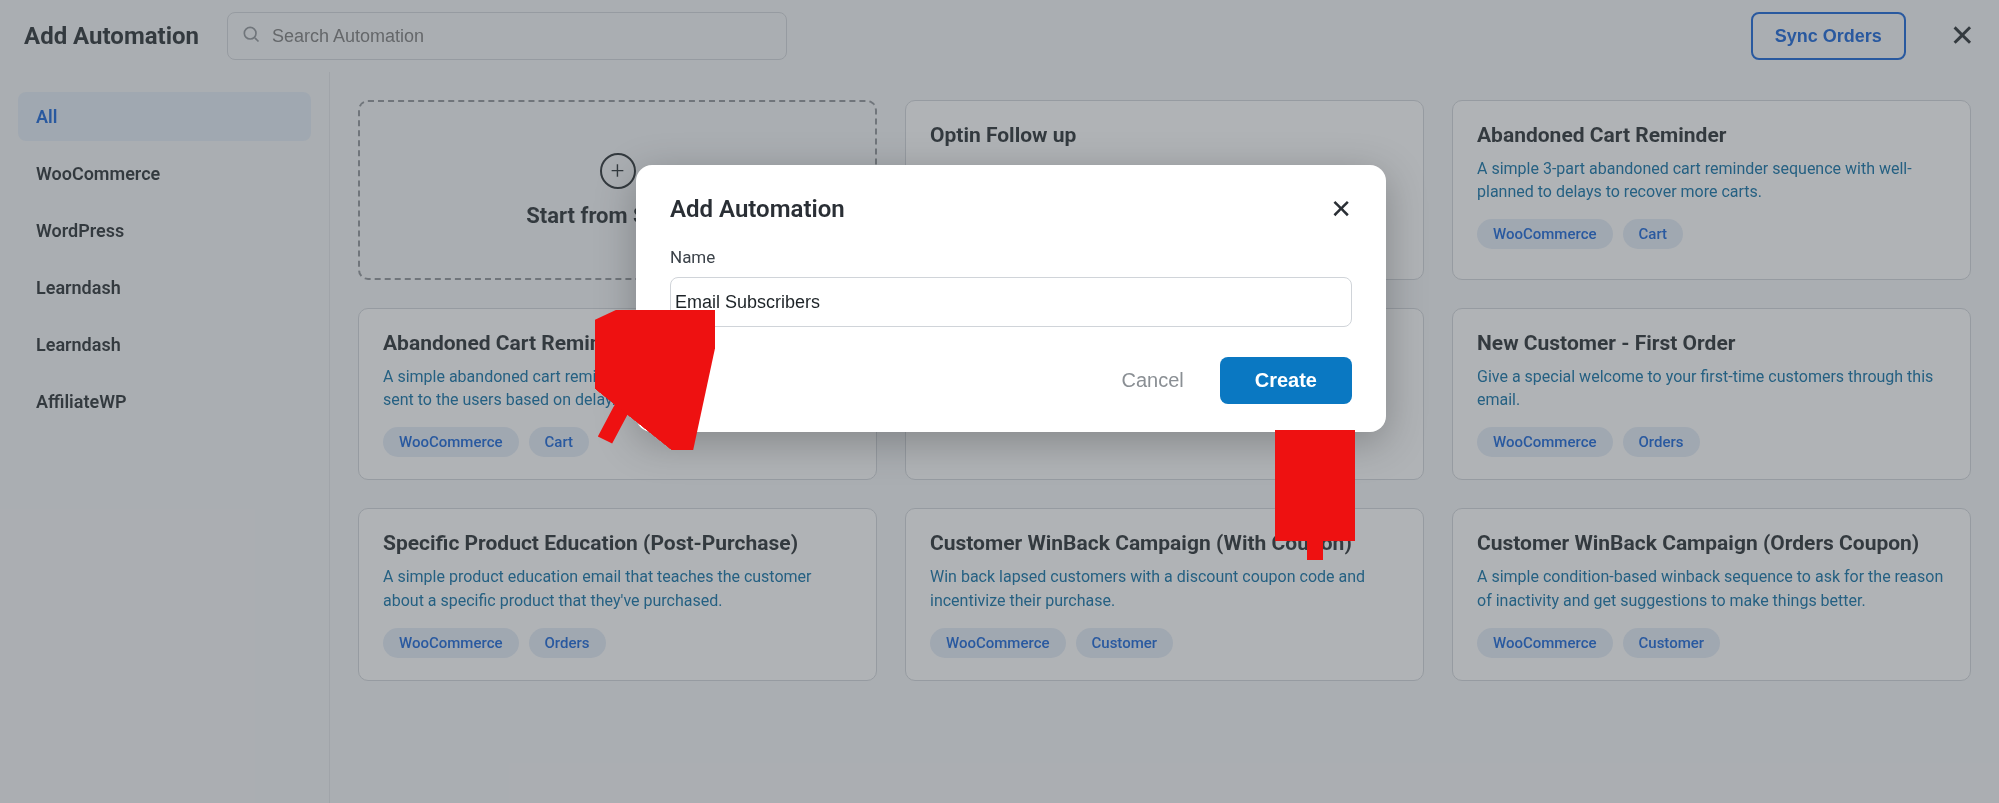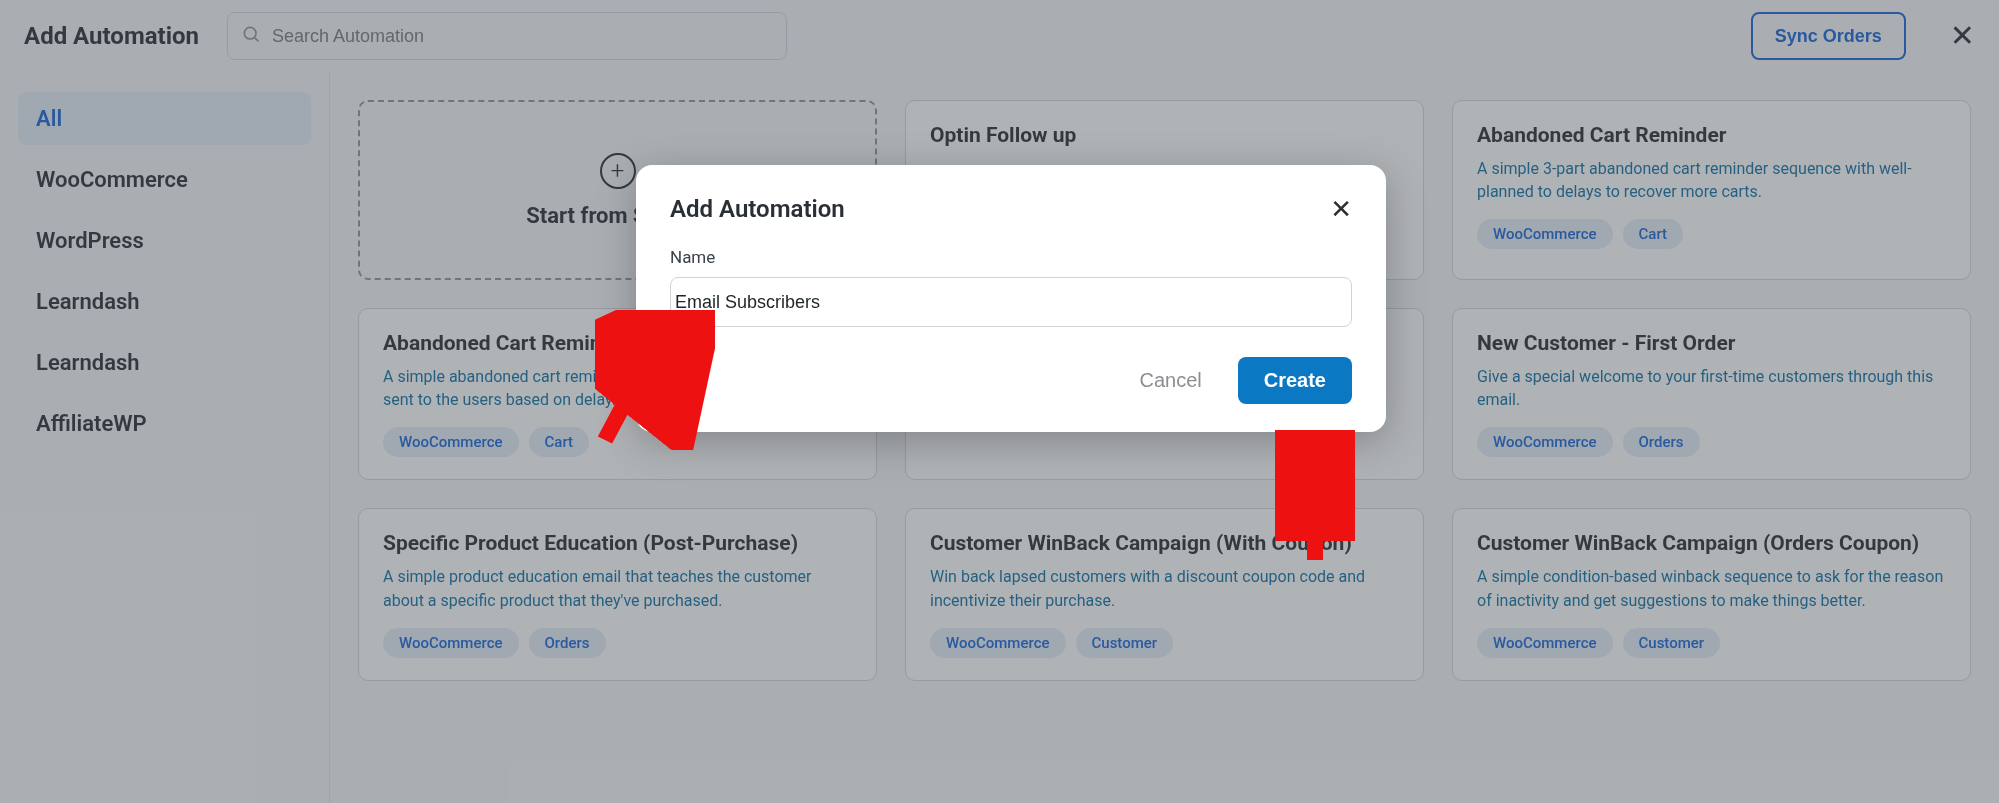--- a/index.html
+++ b/index.html
@@ -78,21 +78,21 @@
     width: 330px;
     padding: 20px 18px;
     display: flex;
     flex-direction: column;
     gap: 8px;
     border-right: 1px solid #e2e4e7;
   }
   .sidebar-item {
     padding: 14px 18px;
     border-radius: 8px;
-    font-size: 22px;
+    font-size: 18px;
     font-weight: 600;
     color: #1d2327;
     cursor: pointer;
   }
   .sidebar-item.active {
     background: #e2ebf6;
     color: #0a5bd6;
   }
 
   .main {
@@ -225,21 +225,21 @@
     border: none;
     font-size: 20px;
     color: #8a8f94;
     cursor: pointer;
   }
   .btn-create {
     background: #0a78c2;
     color: #fff;
     border: none;
     border-radius: 8px;
-    padding: 12px 26px;
+    padding: 12px 35px;
     font-size: 20px;
     font-weight: 600;
     cursor: pointer;
   }
 
   
   .arrow {
     position: absolute;
     z-index: 30;
     pointer-events: none;

